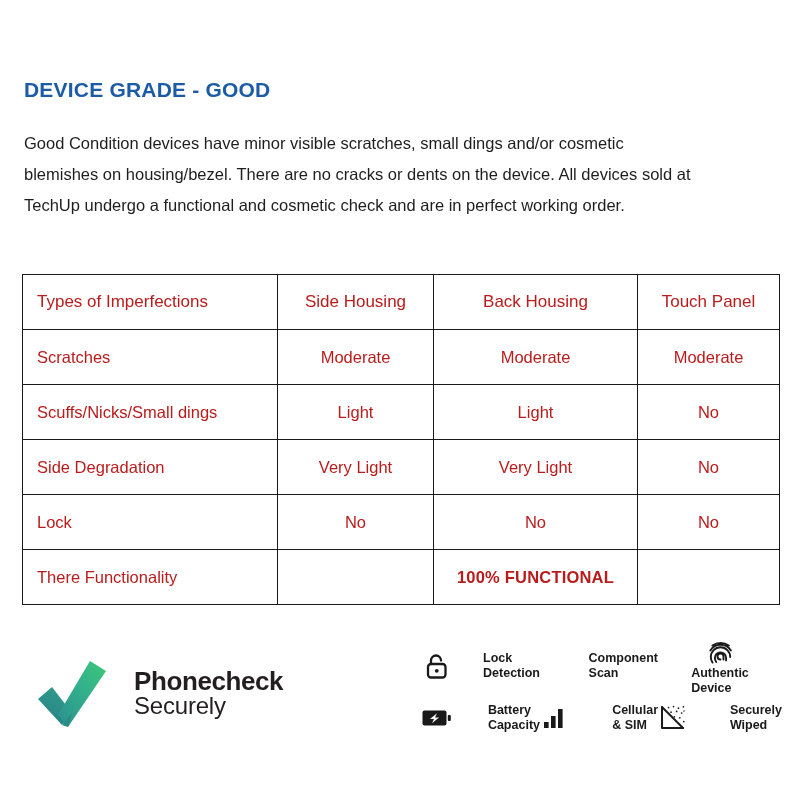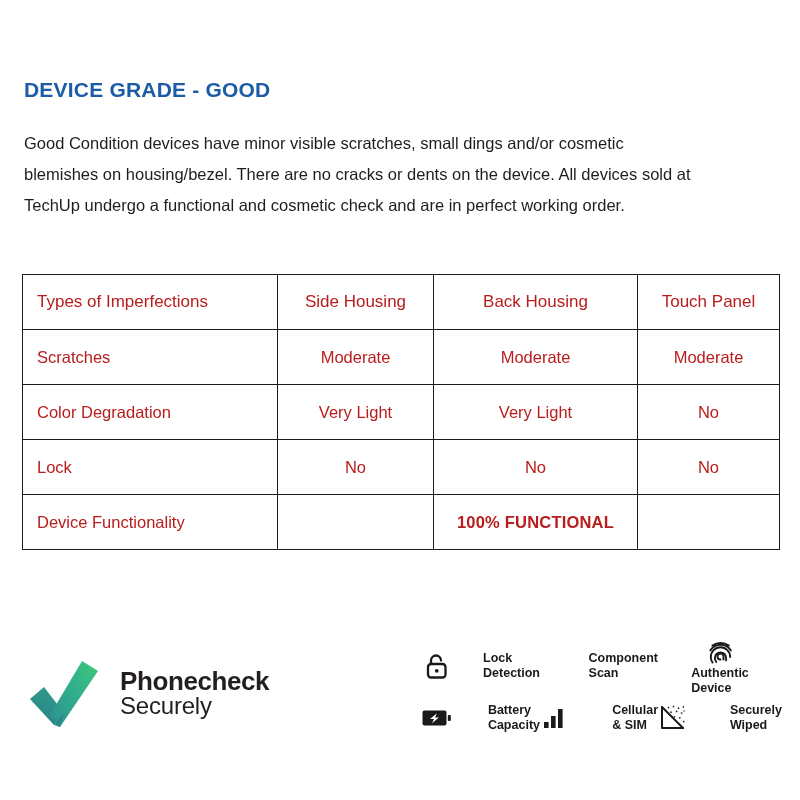--- a/index.html
+++ b/index.html
@@ -81,25 +81,25 @@
   .functional {
     color: #1c5ba5;
     font-weight: bold;
     font-size: 15.5px;
     letter-spacing: 0.2px;
   }
 
   
   .pc-logo {
     position: absolute;
-    left: 28px;
+    left: 36px;
     top: 655px;
     display: flex;
     align-items: center;
-    gap: 20px;
+    gap: 26px;
   }
   .pc-check { width: 72px; height: 76px; flex: none; }
   .pc-words { line-height: 1.02; }
   .pc-name {
     font-size: 26px;
     font-weight: bold;
     color: #231f20;
     letter-spacing: -0.4px;
   }
   .pc-sub {
@@ -174,37 +174,43 @@
         <td class="val">Touch Panel</td>
       </tr>
 
       <tr>
         <td class="label">Scratches</td>
         <td class="val">Moderate</td>
         <td class="val">Moderate</td>
         <td class="val">Moderate</td>
       </tr>
 
-
-      <tr>
-        <td class="label">Color Degradation</td>
+      <tr>
+        <td class="label">Scuffs/Nicks/Small dings</td>
+        <td class="val">Light</td>
+        <td class="val">Light</td>
+        <td class="val">No</td>
+      </tr>
+
+      <tr>
+        <td class="label">Side Degradation</td>
         <td class="val">Very Light</td>
         <td class="val">Very Light</td>
         <td class="val">No</td>
       </tr>
 
       <tr>
         <td class="label">Lock</td>
         <td class="val">No</td>
         <td class="val">No</td>
         <td class="val">No</td>
       </tr>
 
       <tr>
-        <td class="label">Device Functionality</td>
+        <td class="label">There Functionality</td>
         <td class="val"></td>
         <td class="val functional">100% FUNCTIONAL</td>
         <td class="val"></td>
       </tr>
     </tbody>
   </table>
 
   <div class="pc-logo">
     <svg class="pc-check" viewBox="0 0 72 76">
       <defs>

